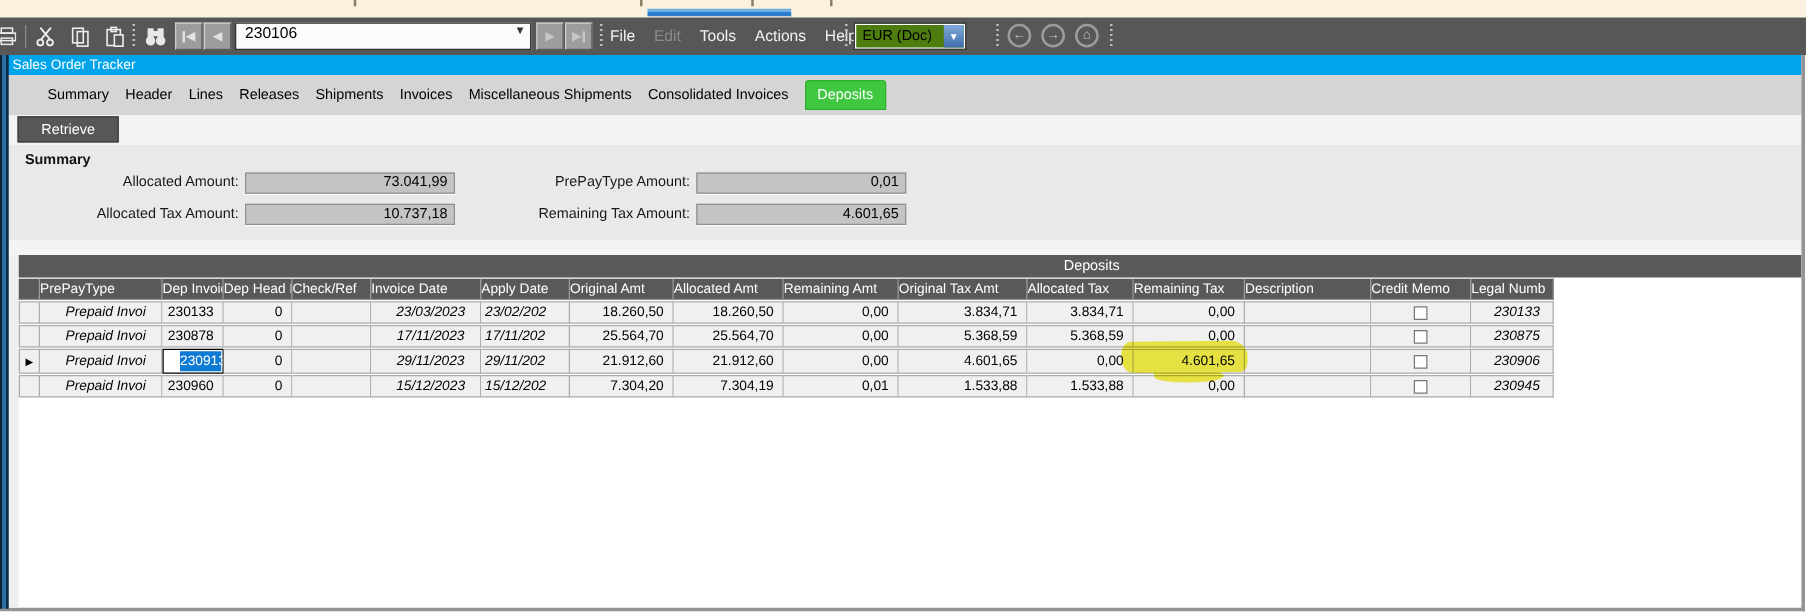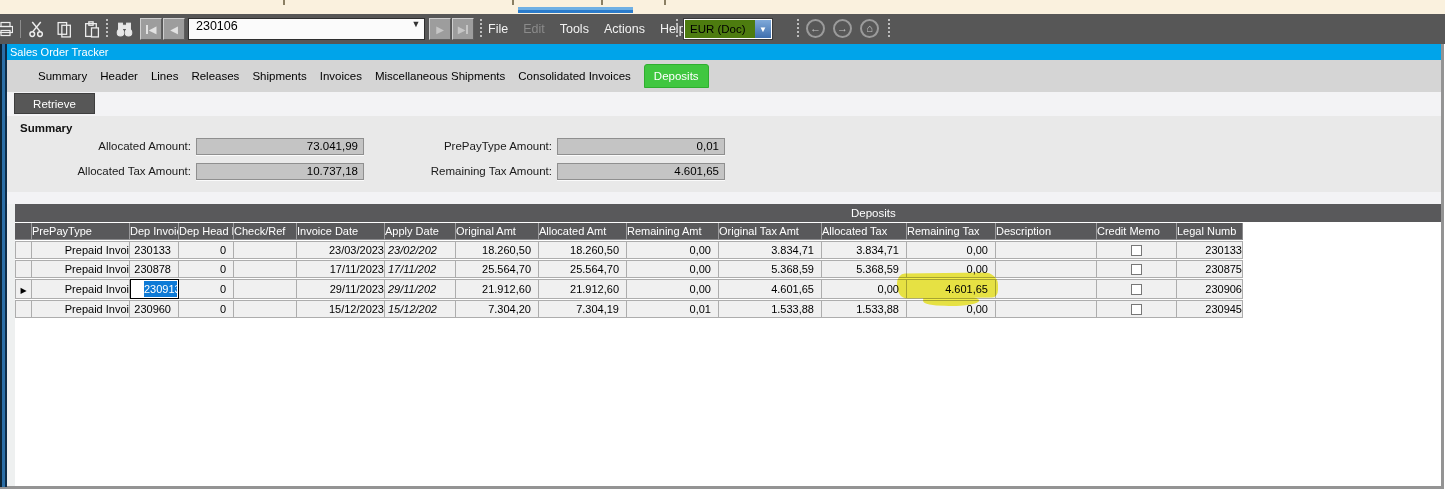--- a/index.html
+++ b/index.html
@@ -80,21 +80,21 @@
   .band span { position:absolute; left:836px; top:0; color:#fff; font-size:11.5px; line-height:18px; }
   table.grid { position:absolute; left:8px; top:18px; border-collapse:separate; border-spacing:0 1px;
                table-layout:fixed; width:1228px; font-size:11px; color:#000; }
   th { background:#59595b; color:#fff; font-weight:normal; font-size:11px; height:17px;
        border-right:1px solid #9b9b9d; border-bottom:1px solid #8a8a8c; white-space:nowrap;
        overflow:hidden; text-align:left; }
   th:last-child { border-right:1px solid #8a8a8c; }
   td { background:#f0f0f0; height:18px; border-top:1px solid #adadad; border-bottom:1px solid #adadad;
        border-right:1px solid #adadad; white-space:nowrap; overflow:hidden; }
   td:first-child { border-left:1px solid #adadad; }
-  .al { text-align:right; padding-left:8px; }
+  .al { text-align:center; padding-left:8px;font-style:italic; }
   .al2 { text-align:left; padding-left:3px;font-style:italic; }
   .ar { text-align:right; padding-right:7px; }
   .ac { text-align:center; }
   .selcoltd { text-align:center; }
   .arrowmark { font-size:8px; color:#000; }
   td.selcell { padding:0; border:1px solid #000; background:#fff; }
   .selfill { display:block; height:16px; line-height:16px; margin:1px 1px 1px 13px;
              background:#0d7ad6; color:#fff; text-align:left; padding-right:4px; }
   .checkbox { display:inline-block; width:11px; height:11px; background:#fff;
               border:1px solid #777; vertical-align:middle; }

